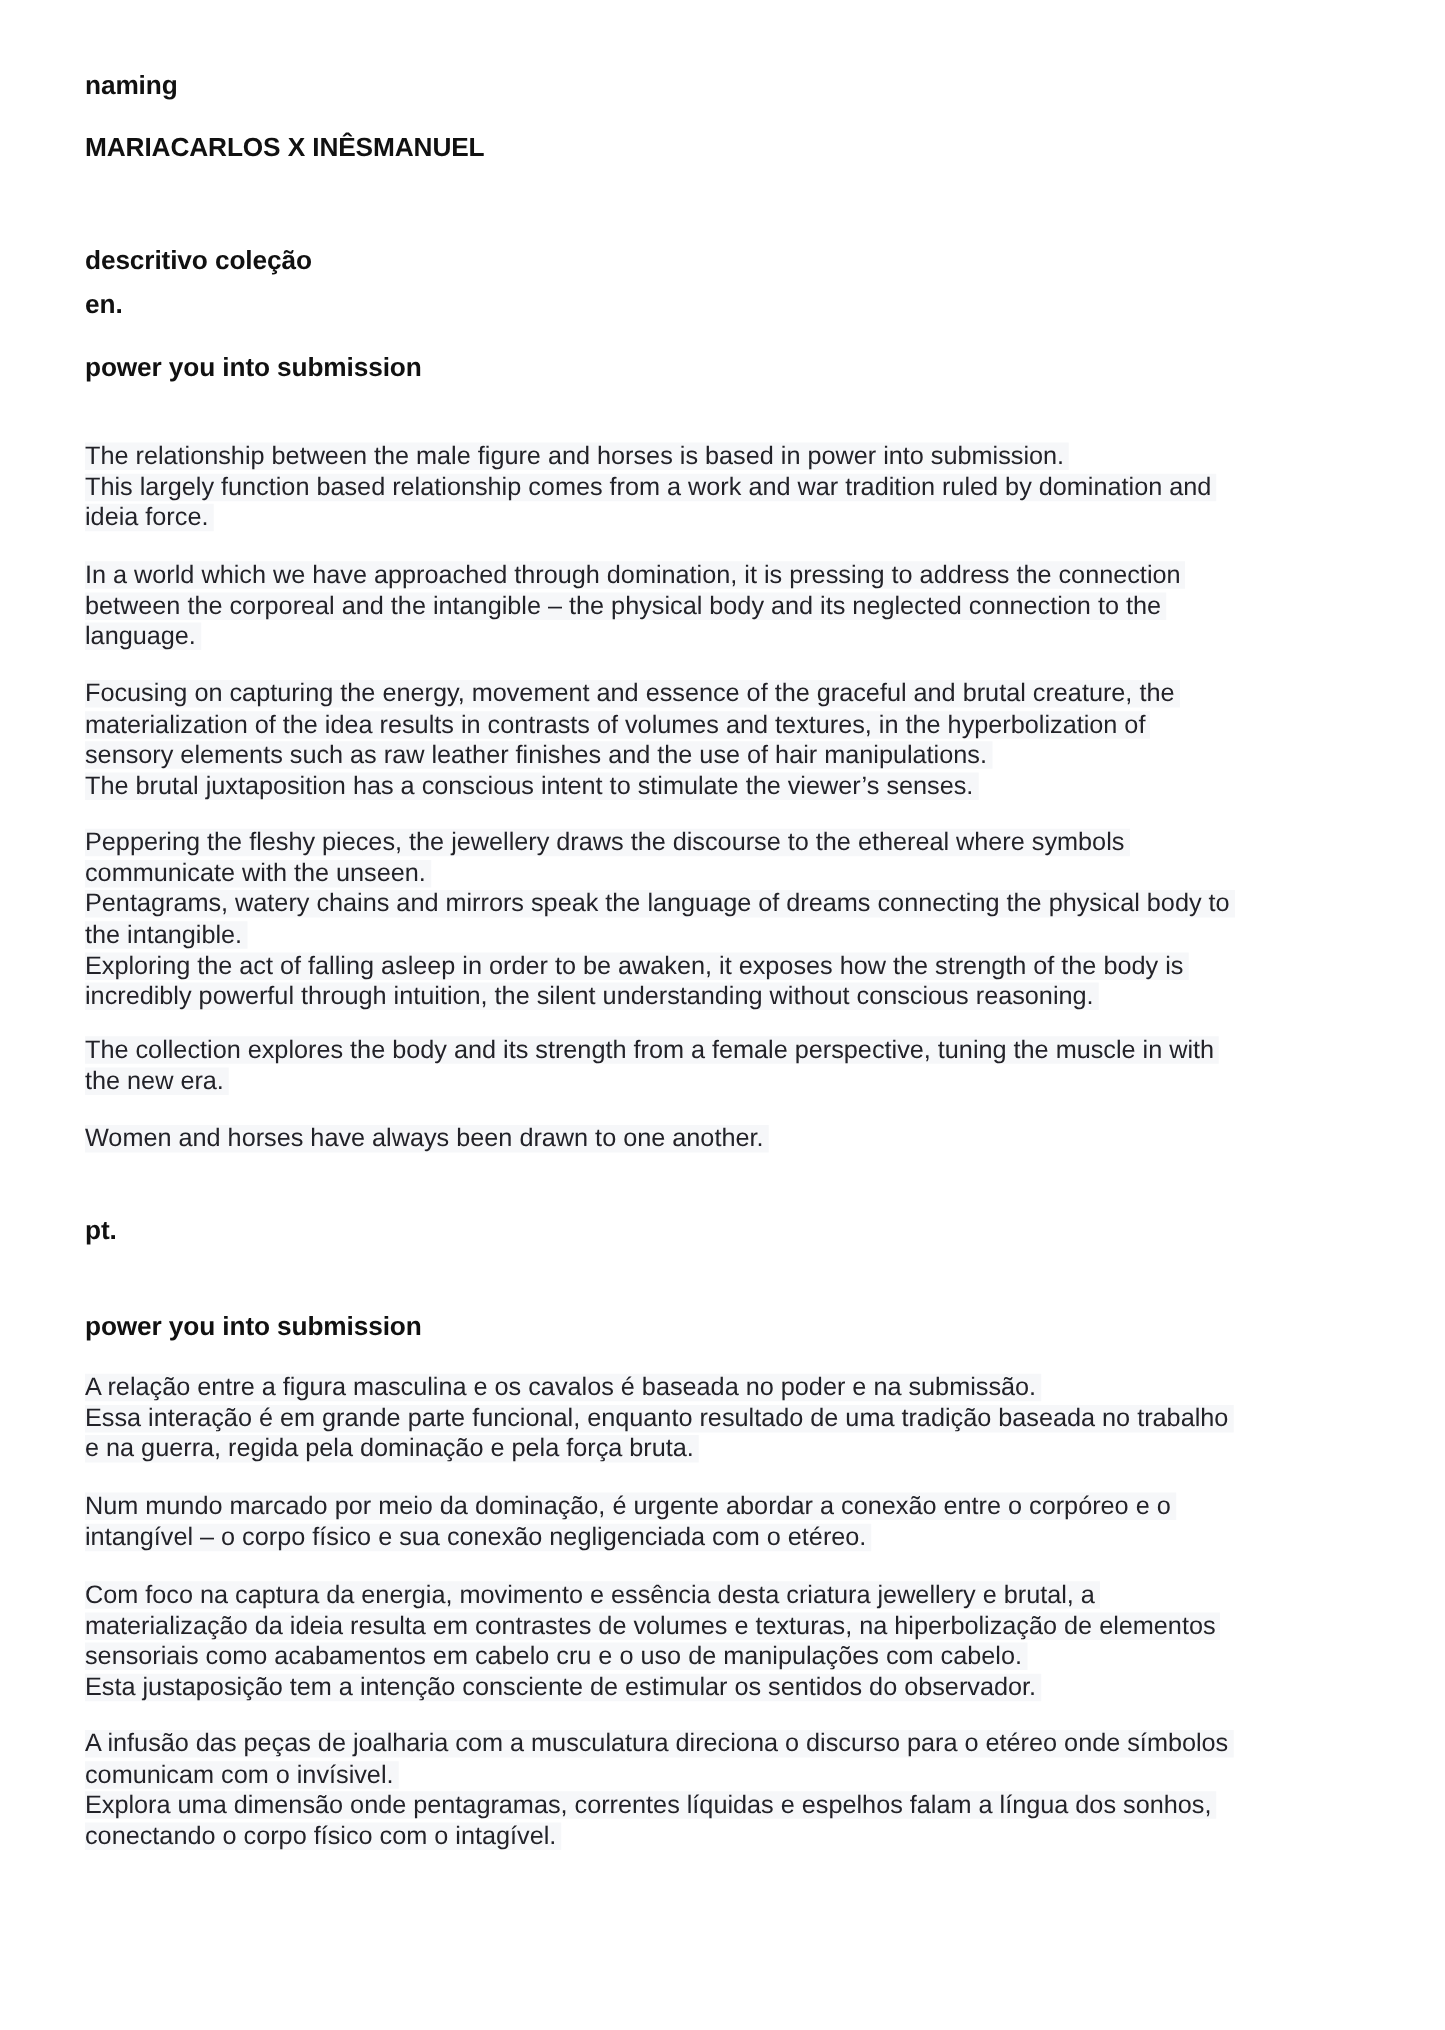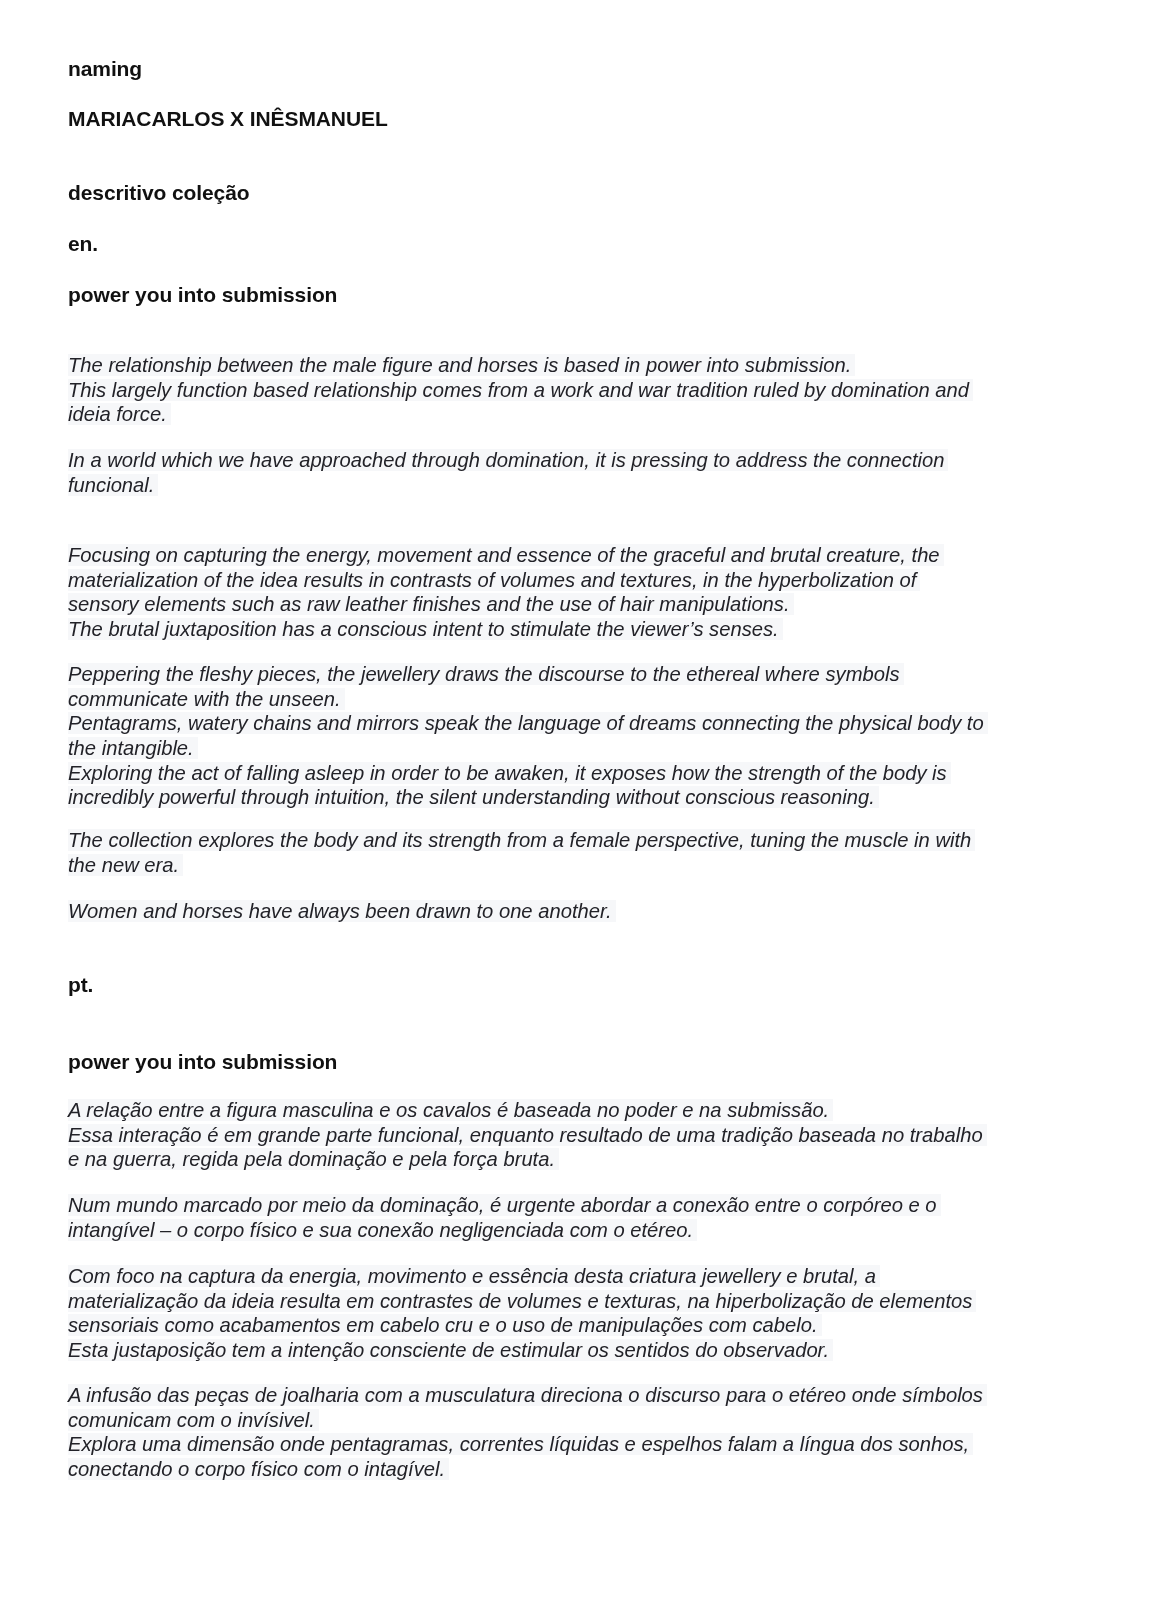--- a/index.html
+++ b/index.html
@@ -1,40 +1,41 @@
 <!DOCTYPE html>
 <html><head>
 <meta charset="utf-8">
 <style>
   html, body { margin:0; padding:0; background:#ffffff; }
   body { width:1156px; height:1624px; position:relative; overflow:hidden; font-family:"Liberation Sans", sans-serif; }
   .h { position:absolute; left:68px; font-weight:bold; font-size:21px; color:#111111; white-space:nowrap; letter-spacing:-0.1px;text-align:center; }
   .para { position:absolute; left:68px; }
   .line { display:block; height:24.7px; line-height:24.7px; font-size:20.2px; color:#222228; white-space:nowrap; }
-  .line span { background:#f6f7f9; padding-right:4px;font-style:italic; }
+  .line span { background:#f6f7f9; padding-right:4px; }
 </style>
 </head>
 <body>
 
 <div>
   <div class="h" style="top:57px">naming</div>
   <div class="h" style="top:107px">MARIACARLOS X INÊSMANUEL</div>
-  <div class="h" style="top:181px">descritivo coleção</div>
+  <div class="h" style="top:197px">descritivo coleção</div>
   <div class="h" style="top:232px">en.</div>
   <div class="h" style="top:283px">power you into submission</div>
 
   <div class="para" style="top:353px">
     <div class="line"><span>The relationship between the male figure and horses is based in power into submission.</span></div>
     <div class="line"><span>This largely function based relationship comes from a work and war tradition ruled by domination and</span></div>
     <div class="line"><span>ideia force.</span></div>
   </div>
 
   <div class="para" style="top:448px">
     <div class="line"><span>In a world which we have approached through domination, it is pressing to address the connection</span></div>
-    <div class="line"><span>funcional.</span></div>
+    <div class="line"><span>between the corporeal and the intangible – the physical body and its neglected connection to the</span></div>
+    <div class="line"><span>language.</span></div>
   </div>
 
   <div class="para" style="top:543px">
     <div class="line"><span>Focusing on capturing the energy, movement and essence of the graceful and brutal creature, the</span></div>
     <div class="line"><span>materialization of the idea results in contrasts of volumes and textures, in the hyperbolization of</span></div>
     <div class="line"><span>sensory elements such as raw leather finishes and the use of hair manipulations.</span></div>
     <div class="line"><span>The brutal juxtaposition has a conscious intent to stimulate the viewer’s senses.</span></div>
   </div>
 
   <div class="para" style="top:662px">

